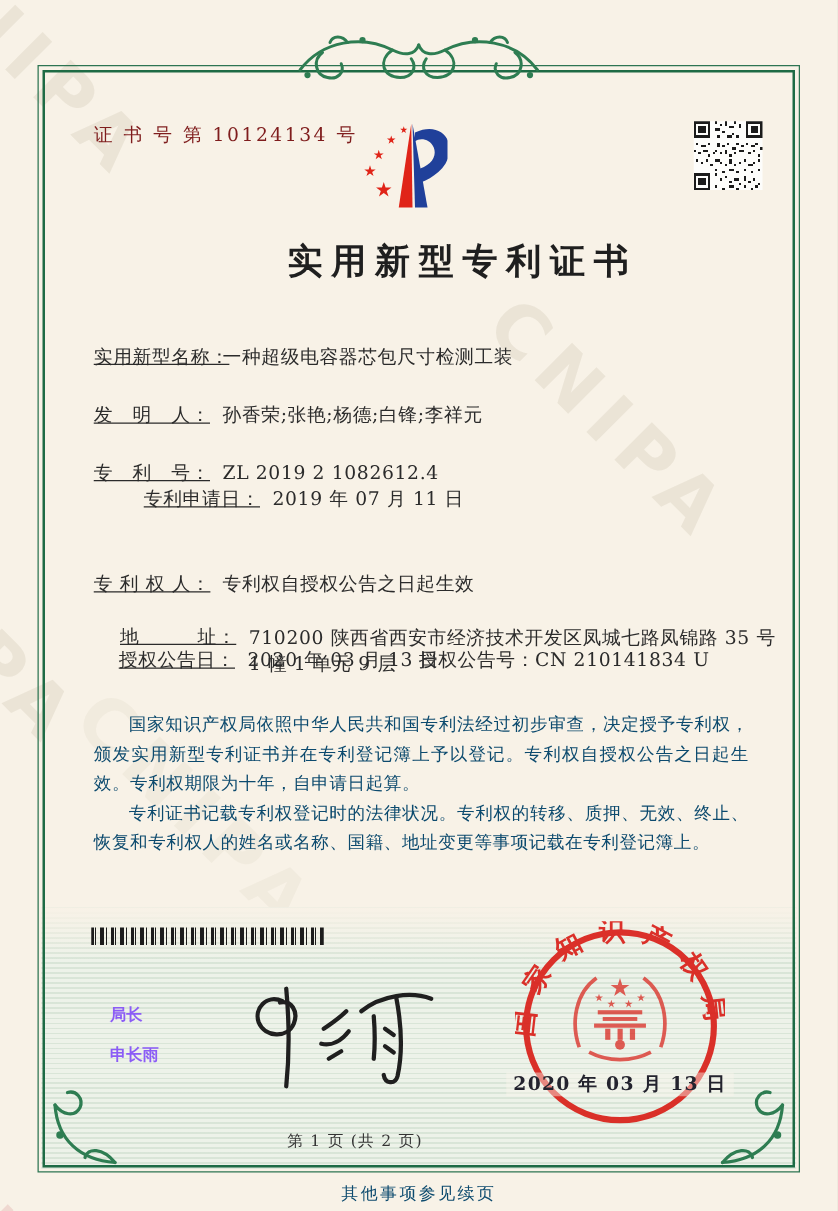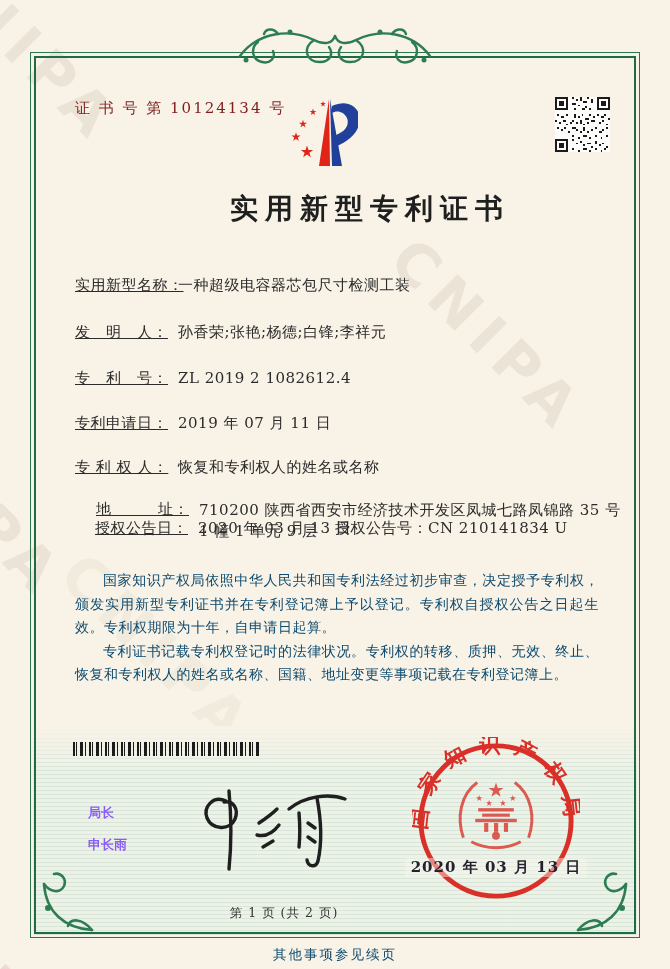--- a/index.html
+++ b/index.html
@@ -214,25 +214,25 @@
 
   <div class="abs row" style="top:276px;">
     <span class="lbl">实用新型名称：</span><span class="val">一种超级电容器芯包尺寸检测工装</span>
   </div>
   <div class="abs row" style="top:323px;">
     <span class="lbl">发　明　人：</span><span class="val">孙香荣;张艳;杨德;白锋;李祥元</span>
   </div>
   <div class="abs row" style="top:369px;">
     <span class="lbl">专　利　号：</span><span class="val">ZL 2019 2 1082612.4</span>
   </div>
-  <div class="abs row" style="top:414px;">
+  <div class="abs row" style="top:390px;margin-left:40px;">
     <span class="lbl">专利申请日：</span><span class="val">2019 年 07 月 11 日</span>
   </div>
   <div class="abs row" style="top:458px;">
-    <span class="lbl">专 利 权 人：</span><span class="val">恢复和专利权人的姓名或名称</span>
+    <span class="lbl">专 利 权 人：</span><span class="val">专利权自授权公告之日起生效</span>
   </div>
   <div class="abs row" style="top:500px;margin-left:21px;">
     <span class="lbl">地　　　址：</span><span class="val wrap">710200 陕西省西安市经济技术开发区凤城七路凤锦路 35 号 1 幢 1 单元 9 层</span>
   </div>
   <div class="abs row" style="top:519px;margin-left:20px;">
     <span class="lbl">授权公告日：</span><span class="val">2020 年 03 月 13 日</span>
     <span class="grant2">
       <span>授权公告号：</span><span>CN 210141834 U</span>
     </span>
   </div>

